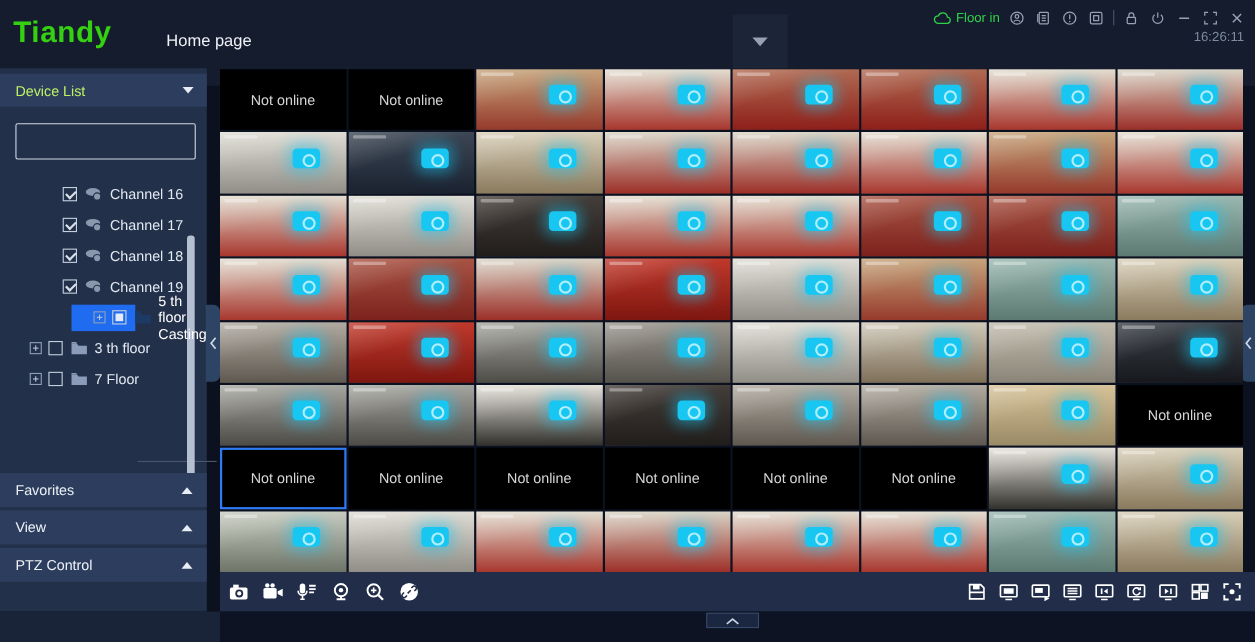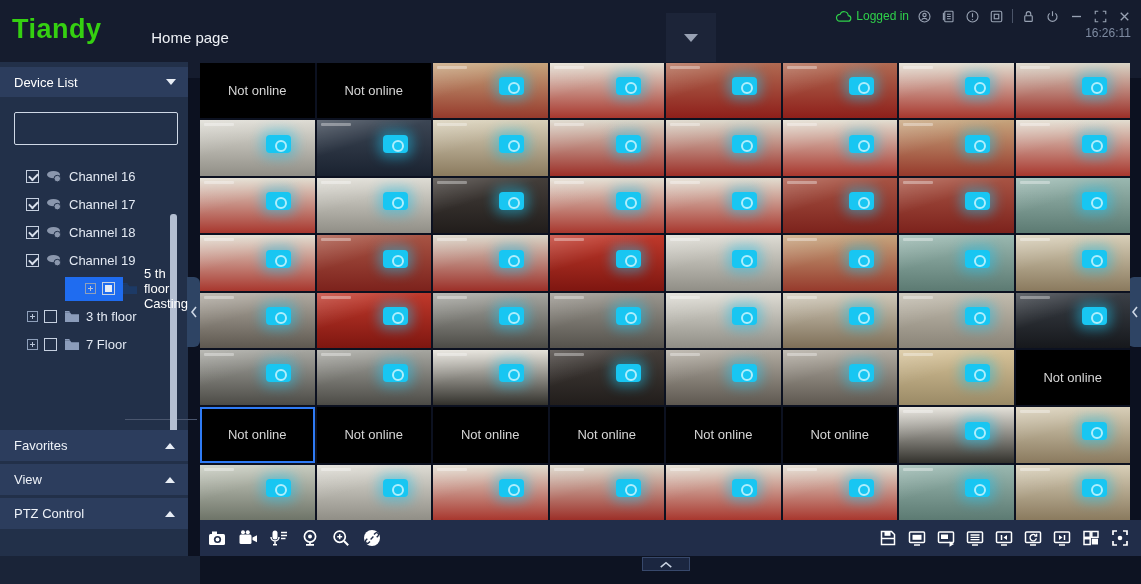--- a/index.html
+++ b/index.html
@@ -26,33 +26,33 @@
   .login { display:flex; align-items:center; gap:4px; color:#2fd14a; font-size:12px; }
   .winicon { width:17px; height:17px; color:#98a2b3; display:flex; align-items:center;
     justify-content:center; cursor:pointer; }
   .winicon svg { width:15px; height:15px; }
   .vdiv { width:1px; height:14px; background:#4a5468; }
   .clock { position:absolute; right:10px; top:26px; font-size:12px; color:#7e8ba1; }
 
   
   .sidebar { position:absolute; left:0; top:62px; width:188px; height:522px; background:#223049; }
   .dev-header { position:absolute; left:0; top:5px; width:188px; height:30px; background:#2c3d5d;
-    display:flex; align-items:center; padding:0 14px; color:#ffffff; font-size:13px; cursor:pointer; }
+    display:flex; align-items:center; padding:0 14px; color:#bef264; font-size:13px; cursor:pointer; }
   .dev-caret { position:absolute; right:12px; top:12px; width:0; height:0;
     border-left:5px solid transparent; border-right:5px solid transparent; border-top:6px solid #e8edf5; }
   .searchbox { position:absolute; left:14px; top:50px; width:164px; height:33px;
     border:1px solid #cfd8e6; border-radius:2px; background:transparent; display:flex; align-items:center; }
   .searchbox input { flex:1; height:100%; border:none; outline:none; background:transparent;
     color:#e8edf5; font-size:13px; padding:0 8px; font-family:"Liberation Sans",sans-serif; }
   .search-ico { width:26px; height:100%; display:flex; align-items:center; justify-content:center; cursor:pointer; }
 
   .tree { position:absolute; left:0; top:94px; width:188px; height:306px; overflow:hidden; }
   .trow { position:relative; height:28px; display:flex; align-items:center; font-size:13px;
     color:#e3e9f3; cursor:pointer; }
-  .trow.channel { padding-left:26px; }
+  .trow.channel { padding-left:57px; }
   .trow.folder { padding-left:27px; }
   .plusbox { position:relative; width:11px; height:11px; border:1px solid #8fa0bb; margin-right:6px; flex:0 0 auto; }
   .plusbox::before { content:''; position:absolute; left:2px; top:4px; width:5px; height:1px; background:#b8c4d8; }
   .plusbox::after { content:''; position:absolute; left:4px; top:2px; width:1px; height:5px; background:#b8c4d8; }
   .cb { position:relative; width:13px; height:13px; border:1px solid #c6d0e0; margin-right:7px;
     flex:0 0 auto; background:transparent; }
   .cb.checked::after { content:''; position:absolute; left:2px; top:2px; width:7px; height:4px;
     border-left:2px solid #d9e0ec; border-bottom:2px solid #d9e0ec; transform:rotate(-45deg); }
   .cb.partial::after { content:''; position:absolute; left:2px; top:2px; width:7px; height:7px; background:#e6ecf6; }
   .ticon { margin-right:6px; display:flex; align-items:center; flex:0 0 auto; }
@@ -116,21 +116,21 @@
       <span>Home page</span>
     </div>
     <div class="tab-dropdown">
       <span class="caret-down"></span>
     </div>
     <div class="top-right">
       <span class="login">
         <svg width="17" height="13" viewBox="0 0 20 14">
           <path d="M5.5 12.5a4 4 0 01.5-8 5 5 0 019.6 1.4 3.2 3.2 0 01-.6 6.6z" fill="none" stroke="#2fd14a" stroke-width="1.4"></path>
         </svg>
-        <span>Logged in</span>
+        <span>Floor in</span>
       </span>
       <span id="win-icons" style="display:flex; align-items:center; gap:7px;">
           <span class="winicon">
             <svg viewBox="0 0 20 20">
               <circle cx="10" cy="10" r="7.3" stroke="currentColor" fill="none" stroke-width="1.5"></circle>
               <circle cx="10" cy="8" r="2.2" stroke="currentColor" fill="none" stroke-width="1.5"></circle>
               <path d="M6.2 14.2c1.2-2.2 6.4-2.2 7.6 0" stroke="currentColor" fill="none" stroke-width="1.5"></path>
             </svg>
           </span>
           <span class="winicon">

